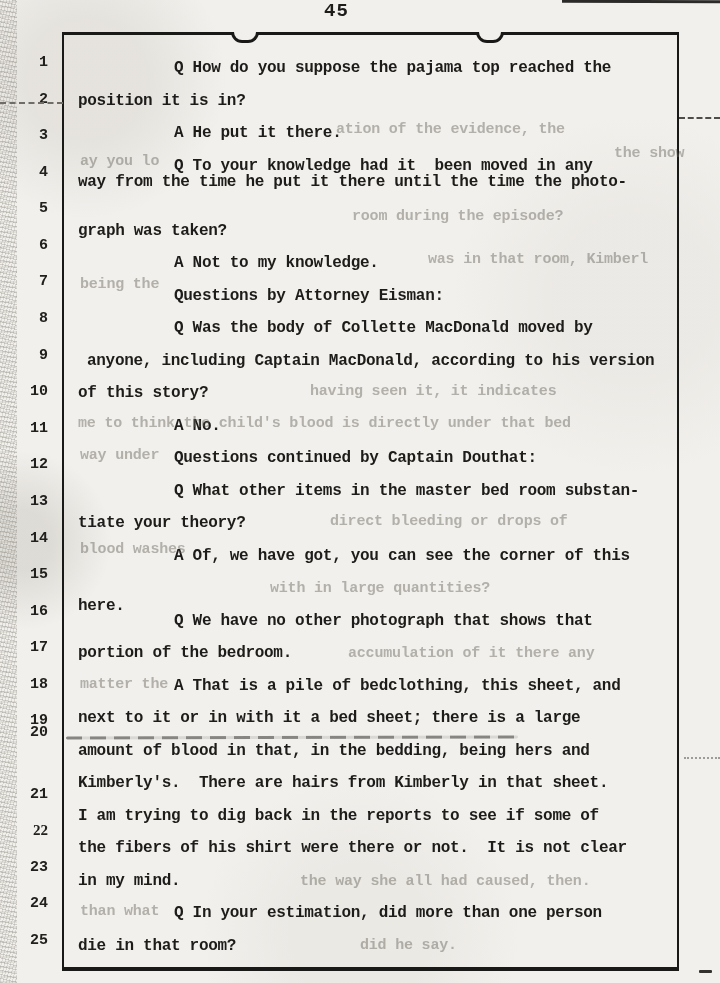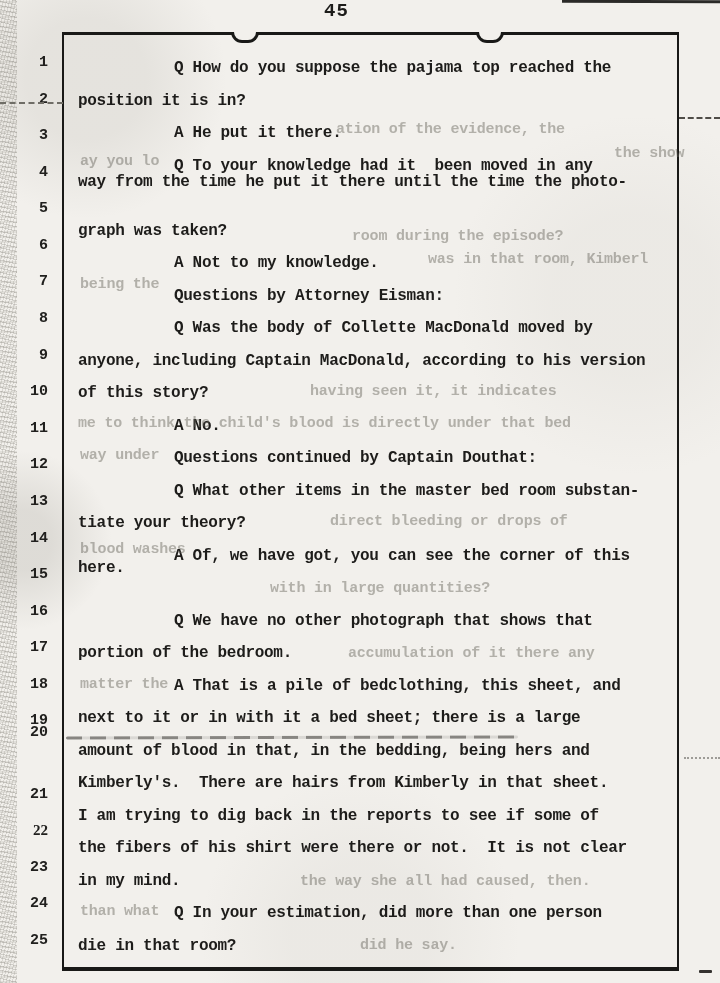--- a/index.html
+++ b/index.html
@@ -119,46 +119,46 @@
   <div class="rows" id="rows">
       <div class="trow indent" style="top: 68px;">Q How do you suppose the pajama top reached the</div>
       <div class="trow" style="top: 100.5px;">position it is in?</div>
       <div class="trow indent" style="top: 133px;">A He put it there.</div>
       <div class="trow indent" style="top: 165.5px;">Q To your knowledge had it  been moved in any</div>
       <div class="trow" style="top: 182px;">way from the time he put it there until the time the photo-</div>
       <div class="trow" style="top: 230.5px;">graph was taken?</div>
       <div class="trow indent" style="top: 263px;">A Not to my knowledge.</div>
       <div class="trow indent" style="top: 295.5px;">Questions by Attorney Eisman:</div>
       <div class="trow indent" style="top: 328px;">Q Was the body of Collette MacDonald moved by</div>
-      <div class="trow" style="top: 360.5px;">anyone, including Captain MacDonald, according to his version</div>
+      <div class="trow" style="top: 360.5px; margin-left: 9px;">anyone, including Captain MacDonald, according to his version</div>
       <div class="trow" style="top: 393px;">of this story?</div>
       <div class="trow indent" style="top: 425.5px;">A No.</div>
       <div class="trow indent" style="top: 458px;">Questions continued by Captain Douthat:</div>
       <div class="trow indent" style="top: 490.5px;">Q What other items in the master bed room substan-</div>
       <div class="trow" style="top: 523px;">tiate your theory?</div>
       <div class="trow indent" style="top: 555.5px;">A Of, we have got, you can see the corner of this</div>
-      <div class="trow" style="top: 568px;">here.</div>
+      <div class="trow" style="top: 606px;">here.</div>
       <div class="trow indent" style="top: 620.5px;">Q We have no other photograph that shows that</div>
       <div class="trow" style="top: 653px;">portion of the bedroom.</div>
       <div class="trow indent" style="top: 685.5px;">A That is a pile of bedclothing, this sheet, and</div>
       <div class="trow" style="top: 718px;">next to it or in with it a bed sheet; there is a large</div>
       <div class="trow" style="top: 750.5px;">amount of blood in that, in the bedding, being hers and</div>
       <div class="trow" style="top: 783px;">Kimberly's.  There are hairs from Kimberly in that sheet.</div>
       <div class="trow" style="top: 815.5px;">I am trying to dig back in the reports to see if some of</div>
       <div class="trow" style="top: 848px;">the fibers of his shirt were there or not.  It is not clear</div>
       <div class="trow" style="top: 880.5px;">in my mind.</div>
       <div class="trow indent" style="top: 913px;">Q In your estimation, did more than one person</div>
       <div class="trow" style="top: 945.5px;">die in that room?</div>
     </div>
 
   <div class="ghosts" id="ghosts">
       <div class="ghost" style="left: 336px; top: 129px;">ation of the evidence, the</div>
       <div class="ghost" style="left: 80px; top: 161px;">ay you lo</div>
       <div class="ghost" style="left: 614px; top: 153px;">the show</div>
-      <div class="ghost" style="left: 352px; top: 236px;">room during the episode?</div>
+      <div class="ghost" style="left: 352px; top: 216px;">room during the episode?</div>
       <div class="ghost" style="left: 428px; top: 259px;">was in that room, Kimberl</div>
       <div class="ghost" style="left: 80px; top: 284px;">being the</div>
       <div class="ghost" style="left: 310px; top: 391px;">having seen it, it indicates</div>
       <div class="ghost" style="left: 78px; top: 423px;">me to think the child's blood is directly under that bed</div>
       <div class="ghost" style="left: 80px; top: 455px;">way under</div>
       <div class="ghost" style="left: 330px; top: 521px;">direct bleeding or drops of</div>
       <div class="ghost" style="left: 80px; top: 549px;">blood washes</div>
       <div class="ghost" style="left: 270px; top: 588px;">with in large quantities?</div>
       <div class="ghost" style="left: 348px; top: 653px;">accumulation of it there any</div>
       <div class="ghost" style="left: 80px; top: 684px;">matter the</div>

